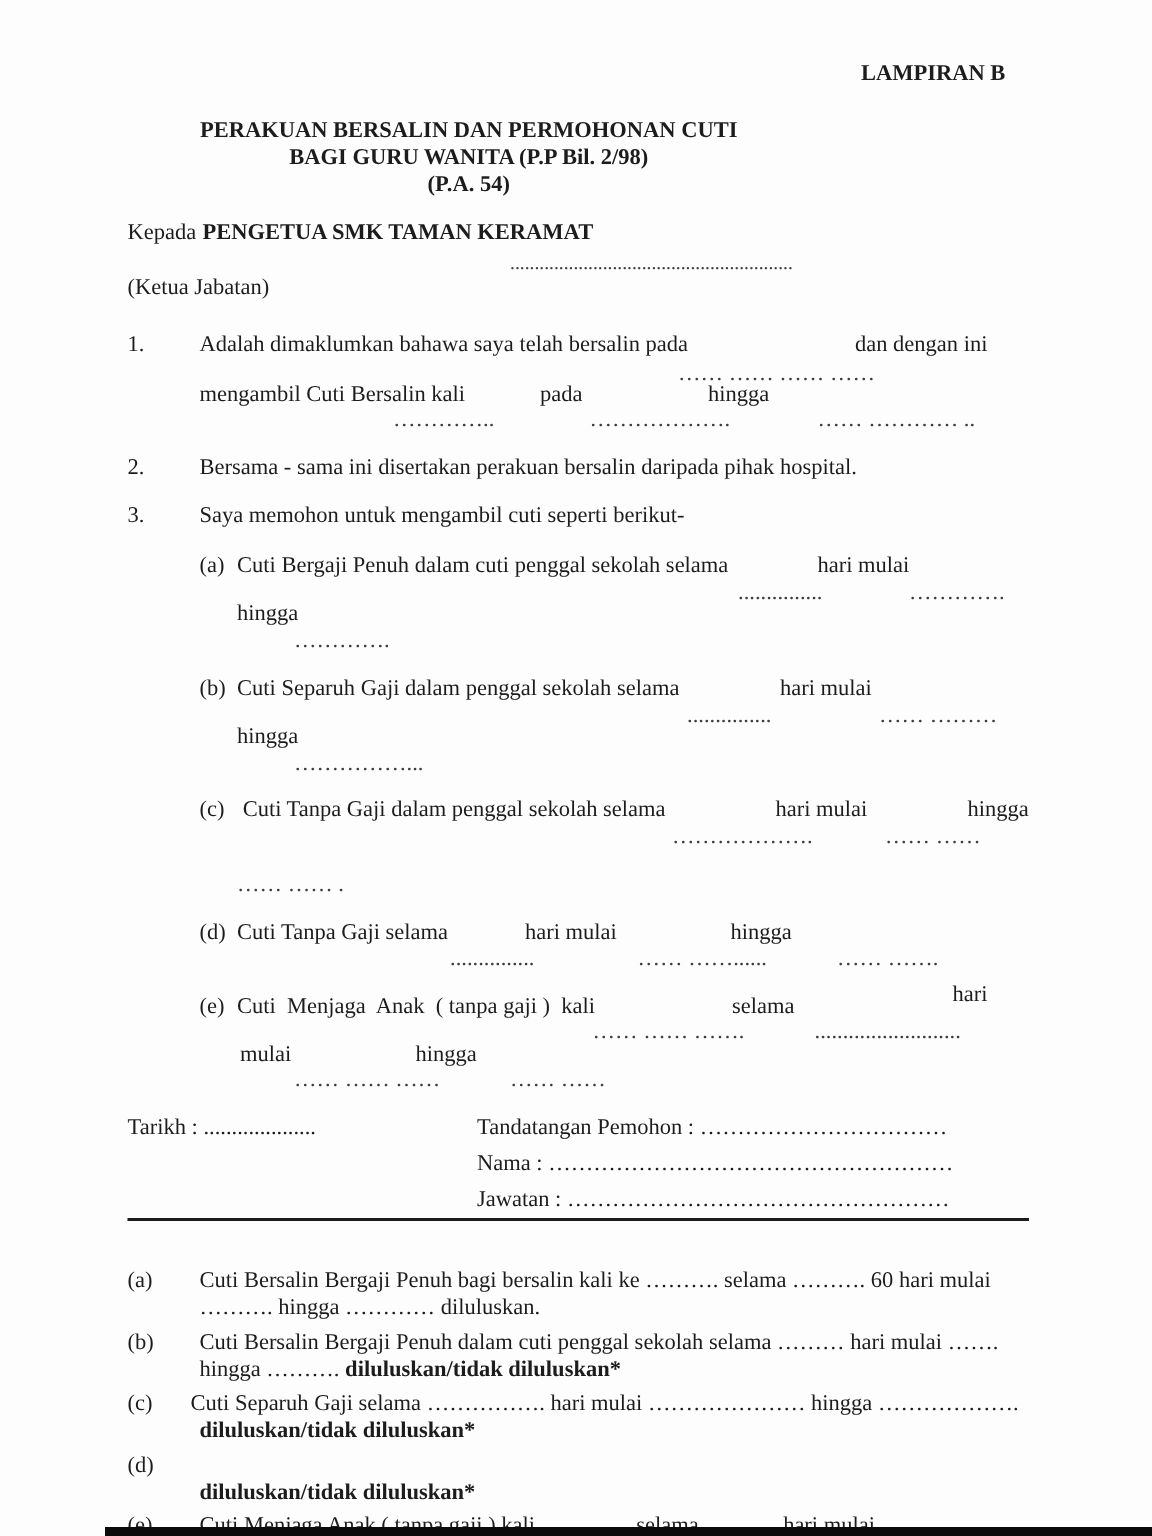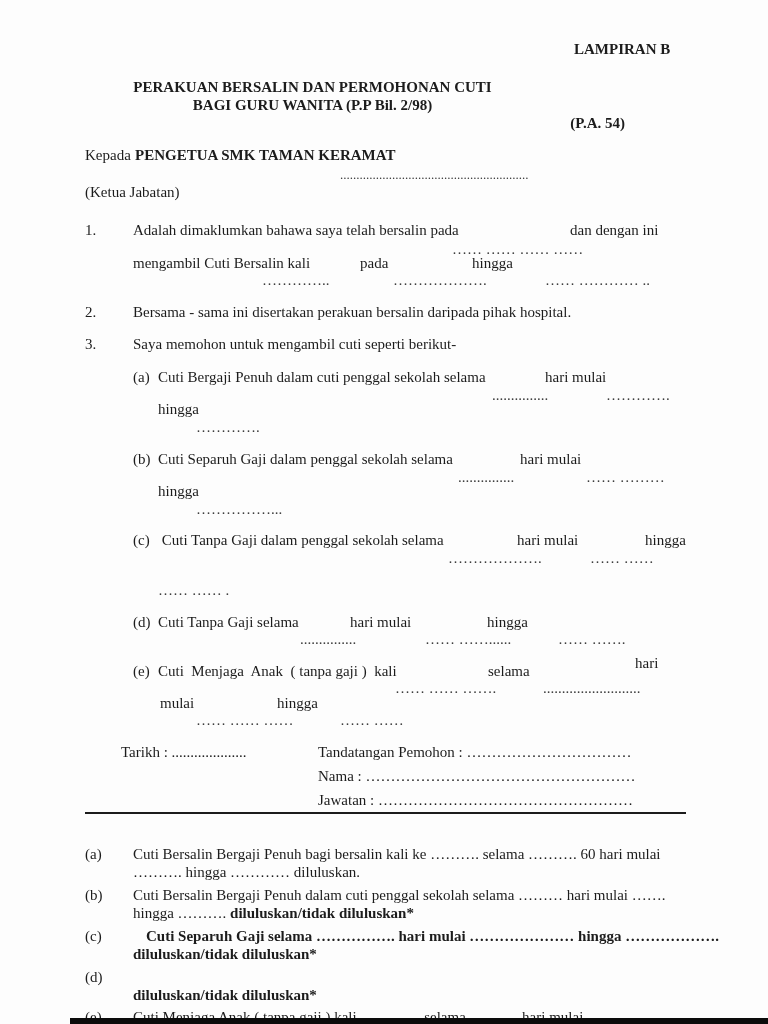--- a/index.html
+++ b/index.html
@@ -23,21 +23,21 @@
   .scan-edge { position: absolute; background: #0b0b0b; }
 </style>
 </head>
 <body>
 
 <div class="page">
 
   <div class="t b" style="left:574px; top:40px;">LAMPIRAN B</div>
   <div class="t b center" style="top:78px;">PERAKUAN BERSALIN DAN PERMOHONAN CUTI</div>
   <div class="t b center" style="top:96px;">BAGI GURU WANITA (P.P Bil. 2/98)</div>
-  <div class="t b center" style="top:114px;text-align:right;">(P.A. 54)</div>
+  <div class="t b center" style="top:114px;">(P.A. 54)</div>
 
   <div class="t" style="left:85px; top:146px;">Kepada</div>
   <div class="t b" style="left:135px; top:146px;">PENGETUA SMK TAMAN KERAMAT</div>
   <div class="t dots small" style="left:340px; top:166px;">..........................................................</div>
   <div class="t" style="left:85px; top:183px;">(Ketua Jabatan)</div>
 
   <div class="t" style="left:85px; top:221px;">1.</div>
   <div class="t" style="left:133px; top:221px;">Adalah dimaklumkan bahawa saya telah bersalin pada</div>
   <div class="t" style="left:570px; top:221px;">dan dengan ini</div>
   <div class="t dots" style="left:452px; top:240px;">…… …… …… ……</div>
@@ -90,37 +90,37 @@
   <div class="t" style="left:158px; top:662px;">Cuti  Menjaga  Anak  ( tanpa gaji )  kali</div>
   <div class="t" style="left:488px; top:662px;">selama</div>
   <div class="t" style="left:635px; top:654px;">hari</div>
   <div class="t dots" style="left:395px; top:679px;">…… …… …….</div>
   <div class="t dots" style="left:543px; top:679px;">..........................</div>
   <div class="t" style="left:160px; top:694px;">mulai</div>
   <div class="t" style="left:277px; top:694px;">hingga</div>
   <div class="t dots" style="left:196px; top:711px;">…… …… ……</div>
   <div class="t dots" style="left:340px; top:711px;">…… ……</div>
 
-  <div class="t" style="left:85px; top:743px;margin-left:36px;">Tarikh : ....................</div>
+  <div class="t" style="left:85px; top:743px;">Tarikh : ....................</div>
   <div class="t" style="left:318px; top:743px;">Tandatangan Pemohon : ……………………………</div>
   <div class="t" style="left:318px; top:767px;">Nama : ………………………………………………</div>
   <div class="t" style="left:318px; top:791px;">Jawatan : ……………………………………………</div>
 
   <div class="rule" style="top:812px;"></div>
 
   <div class="t" style="left:85px; top:845px;">(a)</div>
   <div class="t" style="left:133px; top:845px;">Cuti Bersalin Bergaji Penuh bagi bersalin kali ke ………. selama ………. 60 hari mulai</div>
   <div class="t" style="left:133px; top:863px;">………. hingga ………… diluluskan.</div>
 
   <div class="t" style="left:85px; top:886px;">(b)</div>
   <div class="t" style="left:133px; top:904px;"><span>hingga ………. </span><span class="b">diluluskan/tidak diluluskan*</span></div>
   <div class="t" style="left:133px; top:886px;">Cuti Bersalin Bergaji Penuh dalam cuti penggal sekolah selama ……… hari mulai …….</div>
 
   <div class="t" style="left:85px; top:927px;">(c)</div>
-  <div class="t" style="left:146px; top:927px;font-weight:bold;">Cuti Separuh Gaji selama ……………. hari mulai ………………… hingga ……………….</div>
+  <div class="t" style="left:127px; top:927px;">Cuti Separuh Gaji selama ……………. hari mulai ………………… hingga ……………….</div>
   <div class="t b" style="left:133px; top:945px;">diluluskan/tidak diluluskan*</div>
 
   <div class="t" style="left:85px; top:968px;">(d)</div>
   <div class="t b" style="left:133px; top:986px;">diluluskan/tidak diluluskan*</div>
 
   <div class="t" style="left:85px; top:1008px;">(e)</div>
   <div class="t" style="left:133px; top:1008px;">Cuti Menjaga Anak ( tanpa gaji ) kali ………… selama ………. hari mulai ………………</div>
 
   <div class="scan-edge" style="left:70px; top:1018px; width:698px; height:6px;"></div>
 

